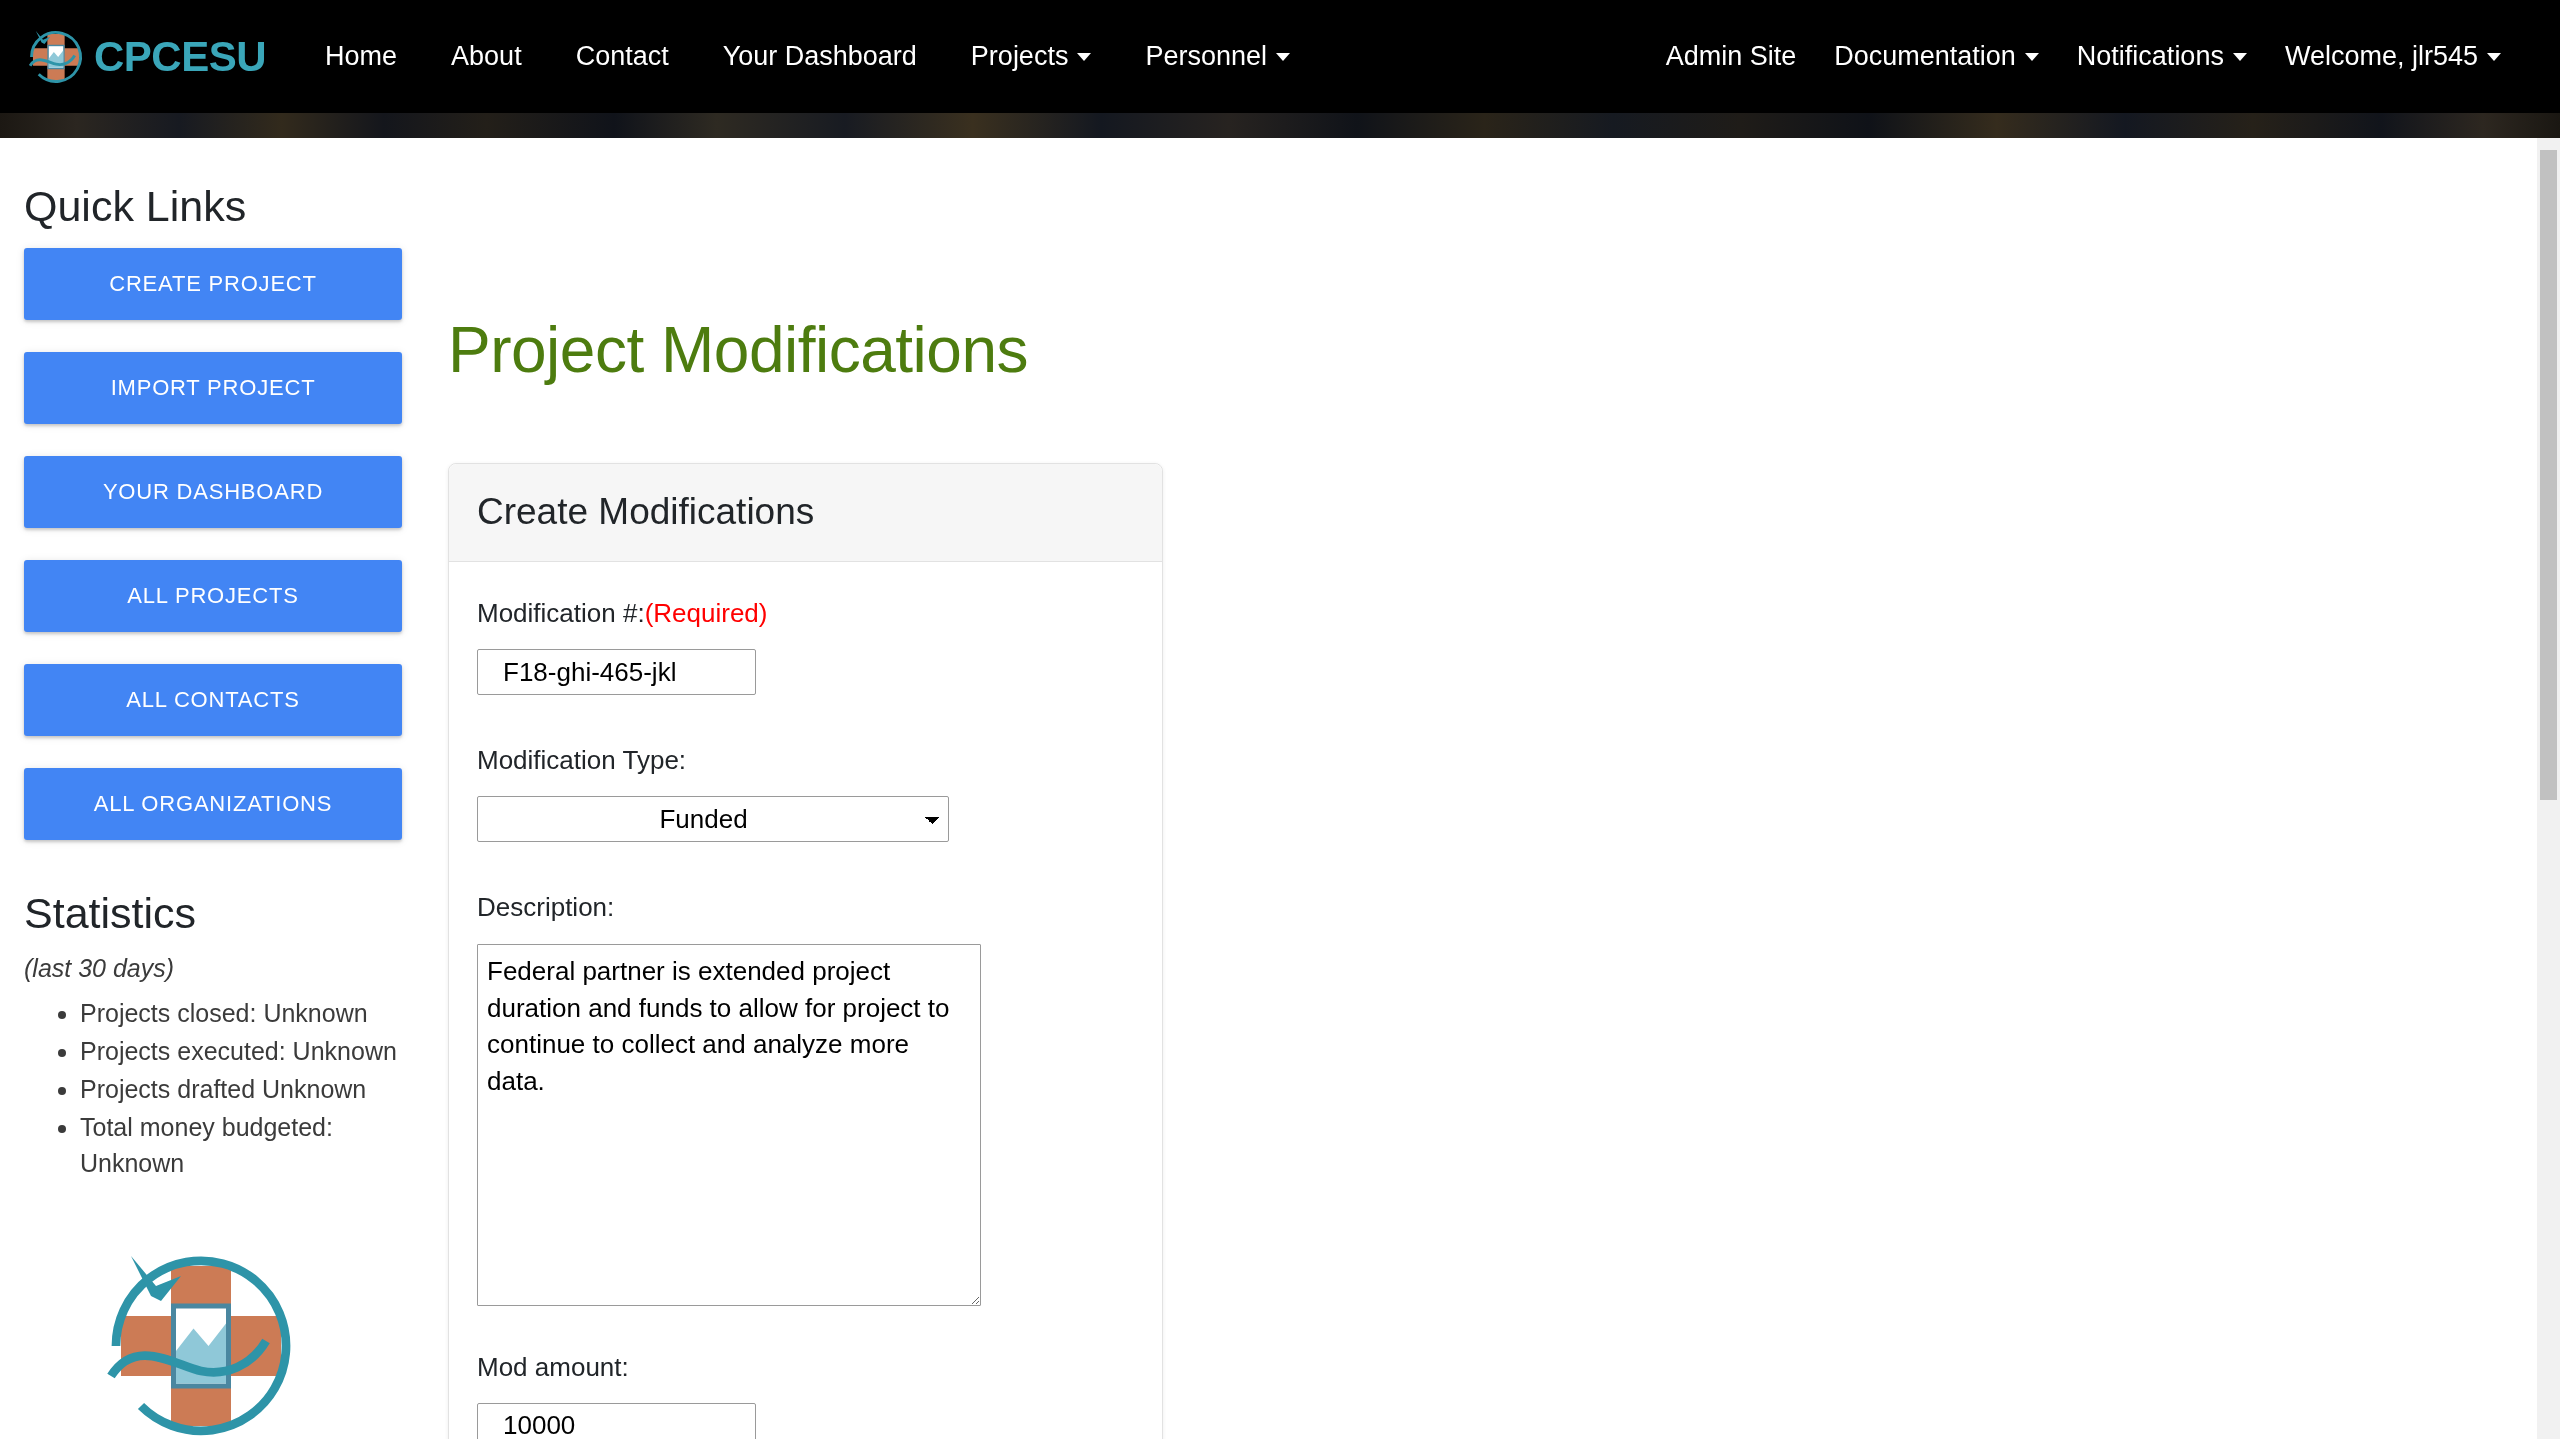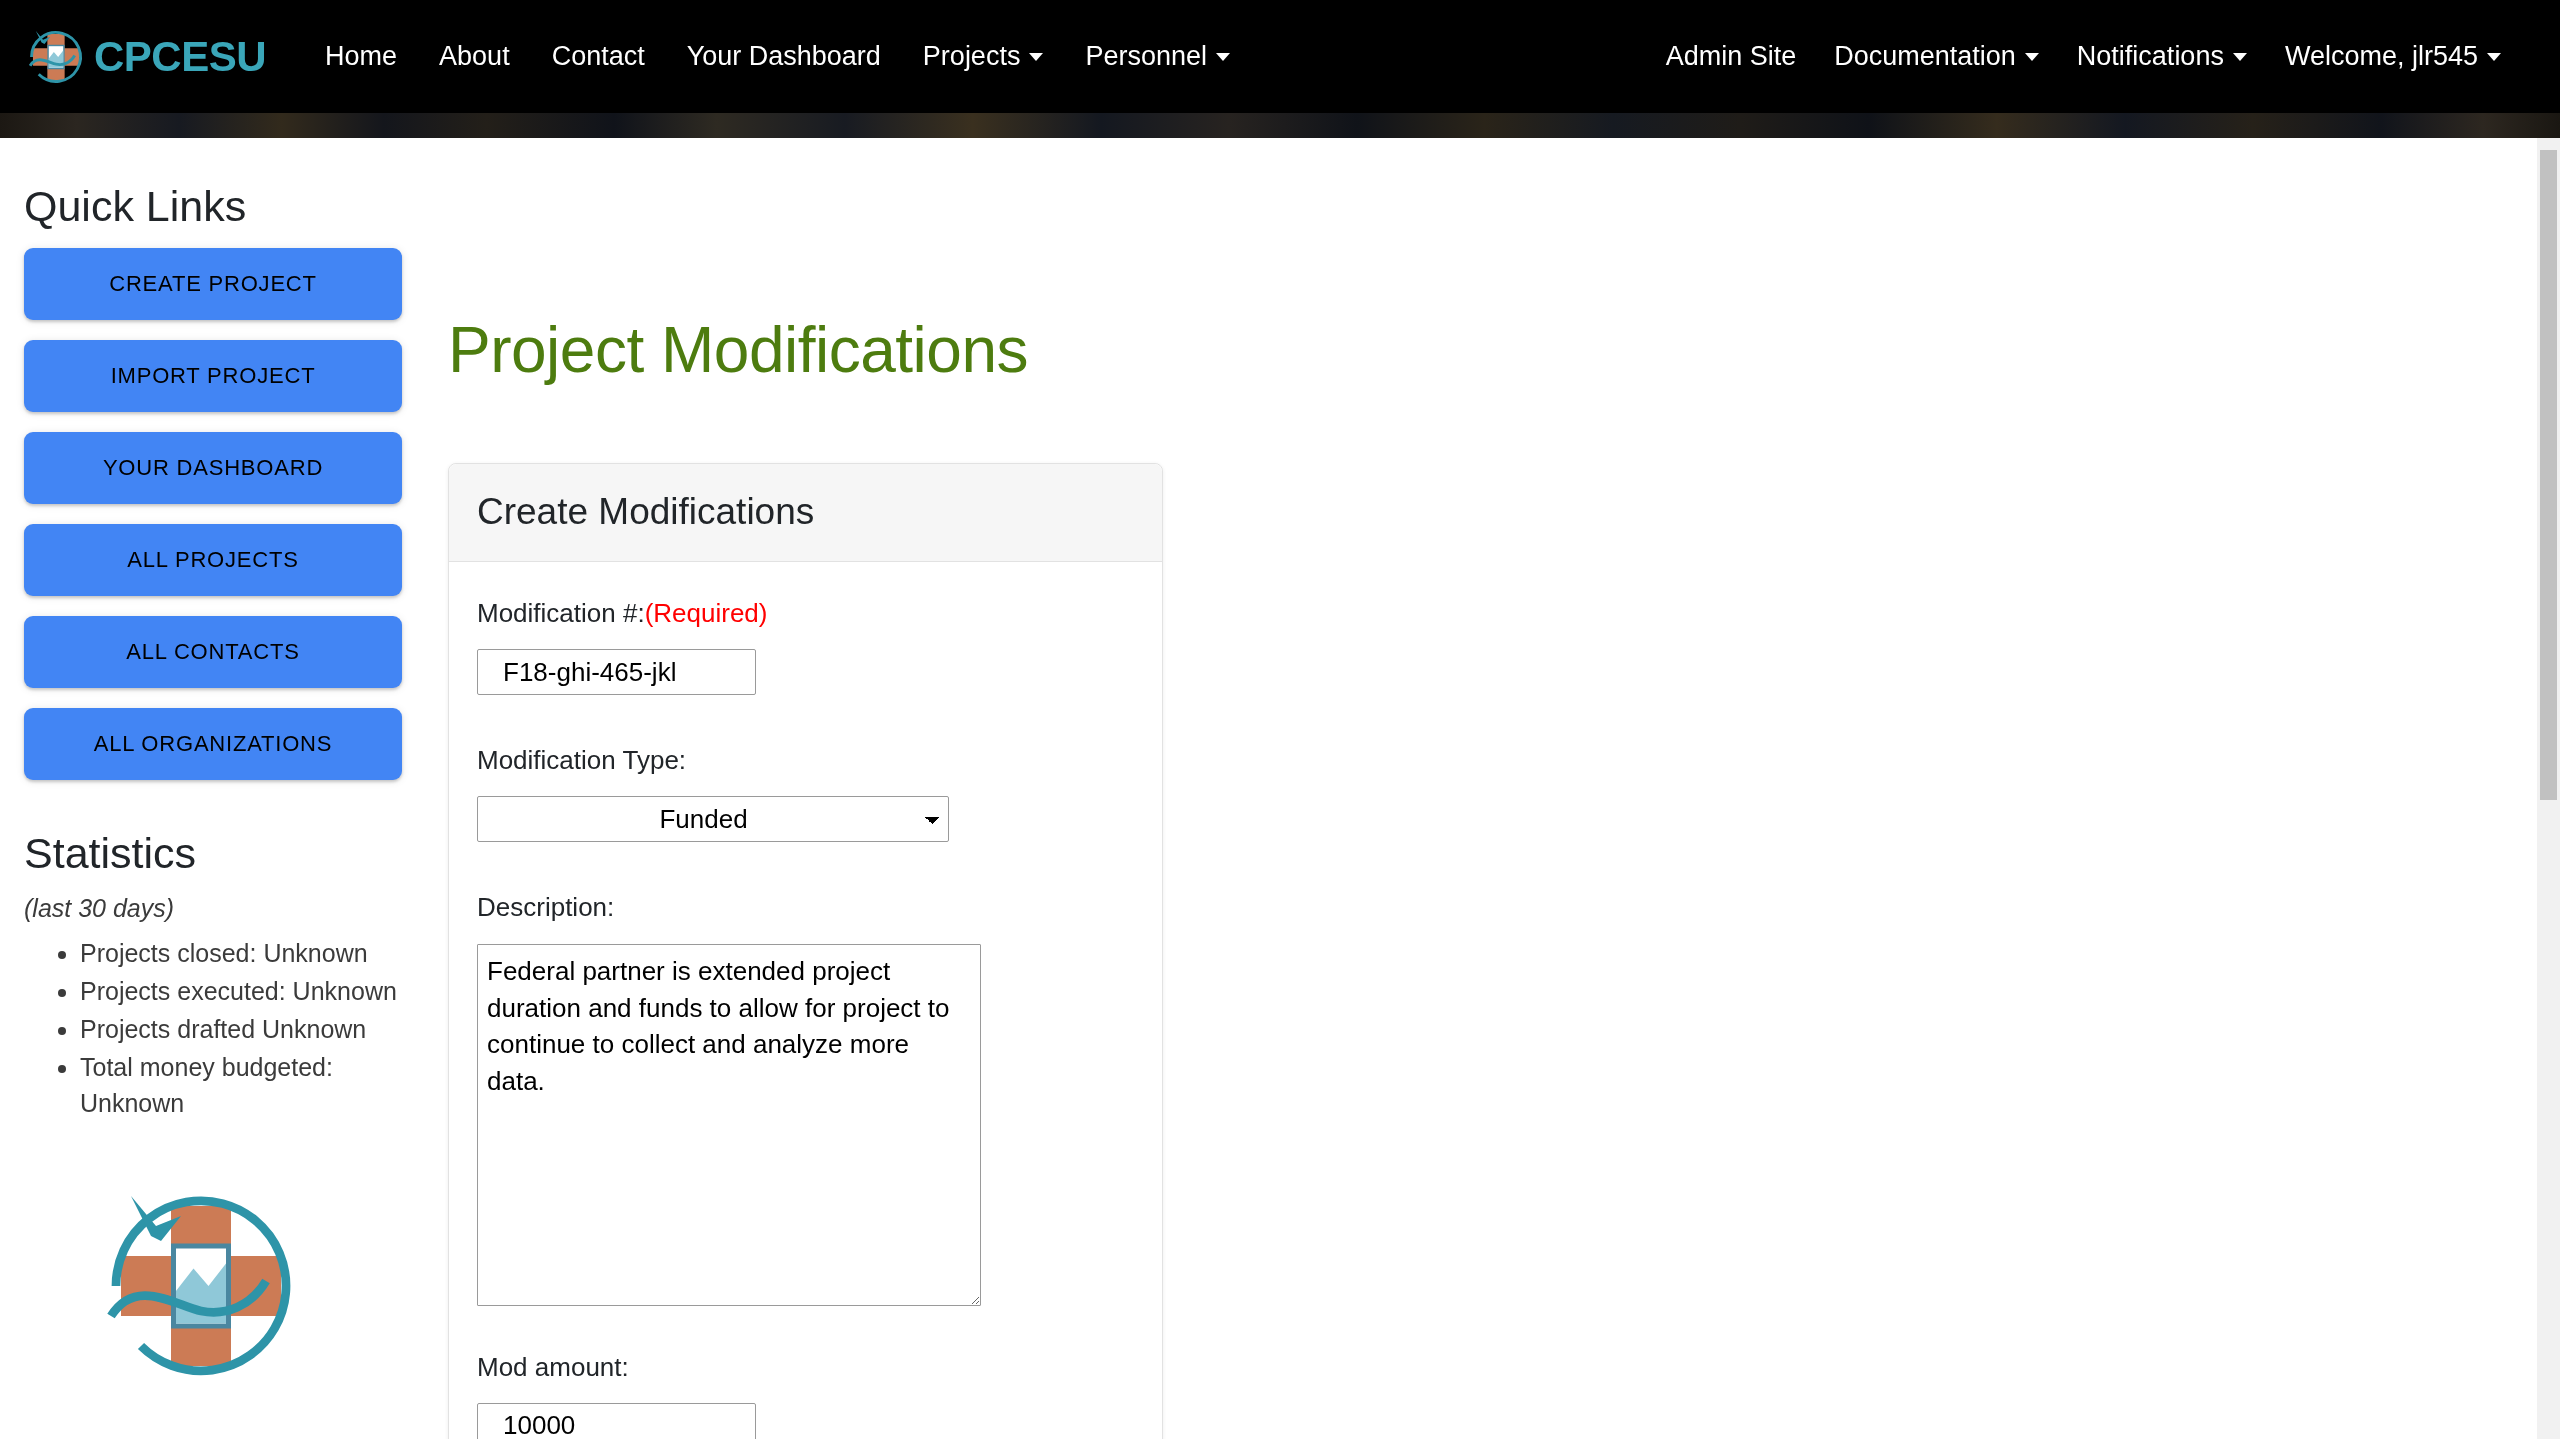--- a/index.html
+++ b/index.html
@@ -28,21 +28,21 @@
   }
   .brand-logo { width: 72px; height: 72px; flex: 0 0 72px; }
   .brand-text {
     color: #3aa6b9;
     font-size: 42px;
     font-weight: bold;
     letter-spacing: -0.5px;
     margin-left: 2px;
     white-space: nowrap;
   }
-  .nav-links { display: flex; align-items: center; gap: 4px; }
+  .nav-links { display: flex; align-items: center; gap: 16px; }
   .nav-item {
     color: #ffffff;
     font-size: 27px;
     padding: 8px 19px;
     white-space: nowrap;
     text-decoration: none;
     cursor: pointer;
     display: flex; align-items: center;
   }
   .caret {
@@ -94,28 +94,28 @@
     font-weight: 400;
     color: #212529;
     margin: 45px 0 18px 0;
     line-height: 1.1;
   }
   .ql-btn {
     display: block;
     width: 378px;
     height: 72px;
     background: #4285f4;
-    color: #000000;
+    color: #ffffff;
     border: none;
-    border-radius: 9px;
+    border-radius: 3px;
     font-size: 22px;
     font-weight: 500;
     letter-spacing: 0.8px;
     font-family: "Liberation Sans", sans-serif;
-    margin-bottom: 20px;
+    margin-bottom: 32px;
     cursor: pointer;
     box-shadow: 0 2px 3px rgba(0,0,0,0.18), 0 1px 8px rgba(0,0,0,0.10);
   }
   .stats-heading {
     font-size: 43px;
     font-weight: 400;
     color: #212529;
     margin: 50px 0 16px 0;
     line-height: 1.1;
   }

